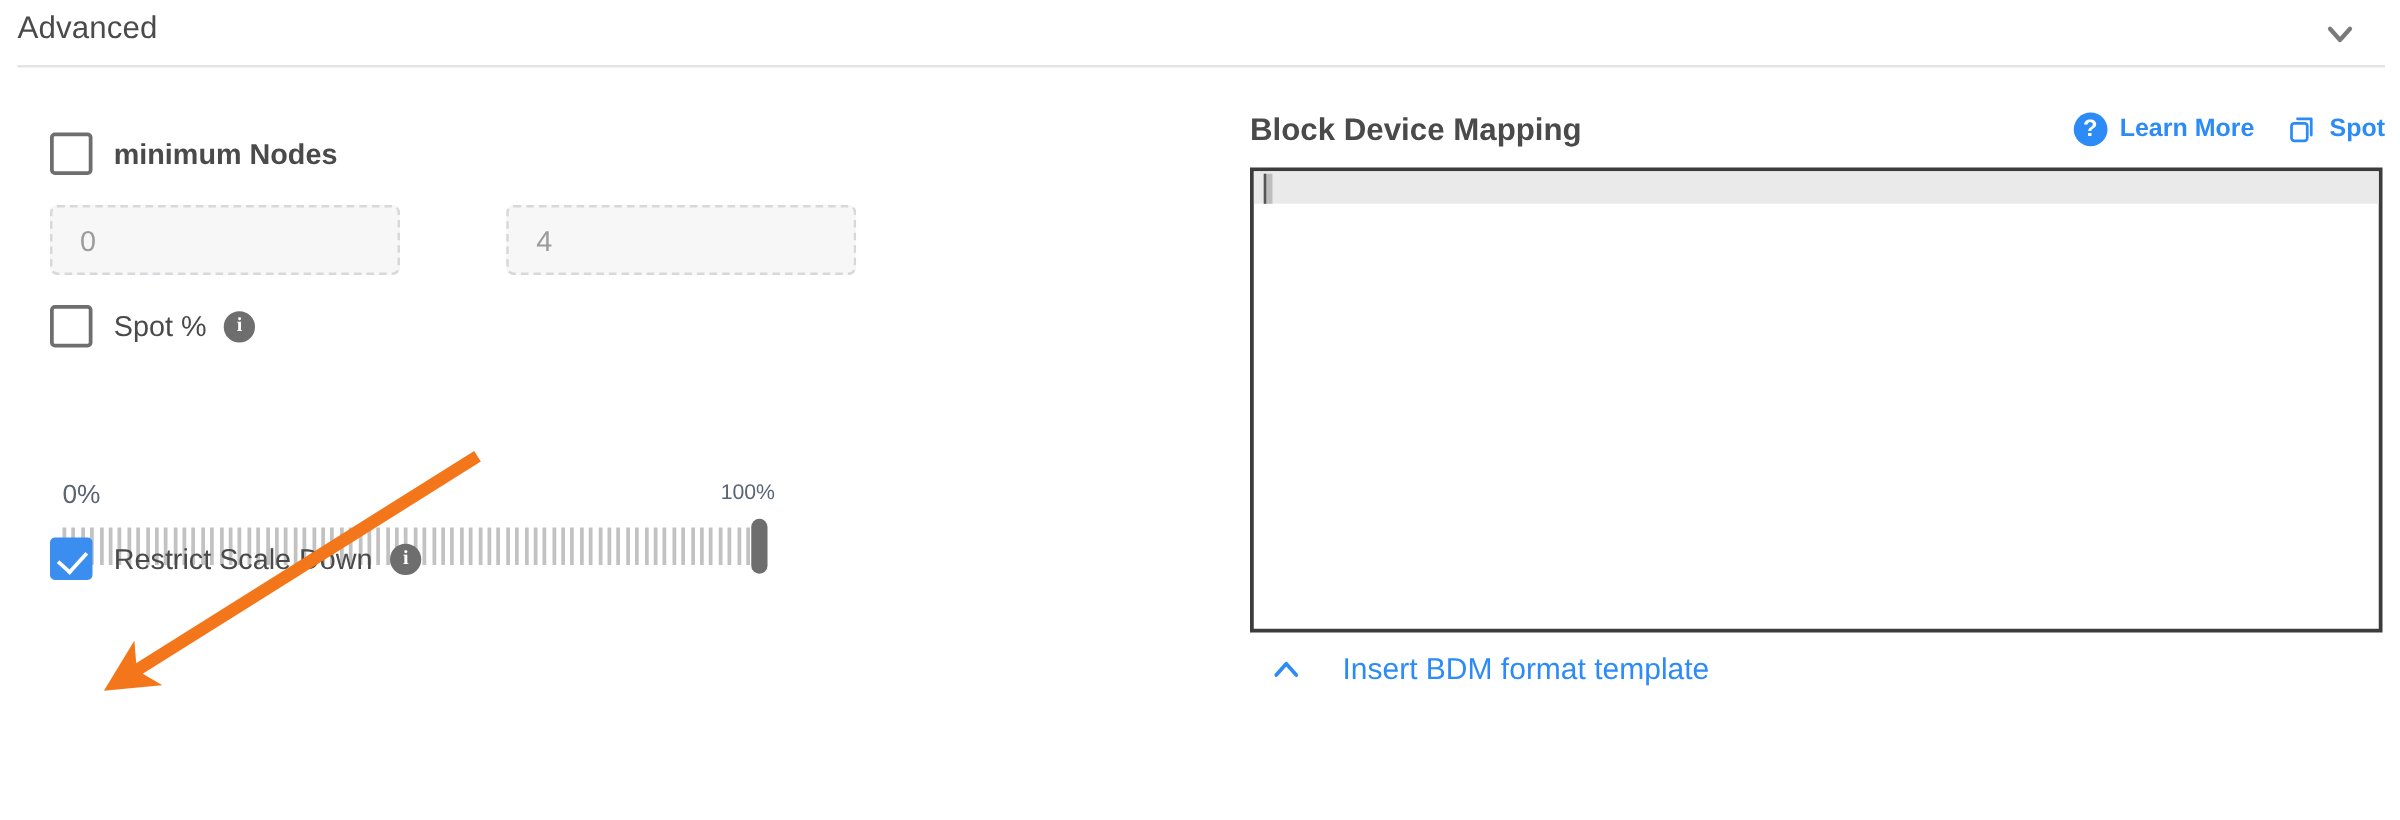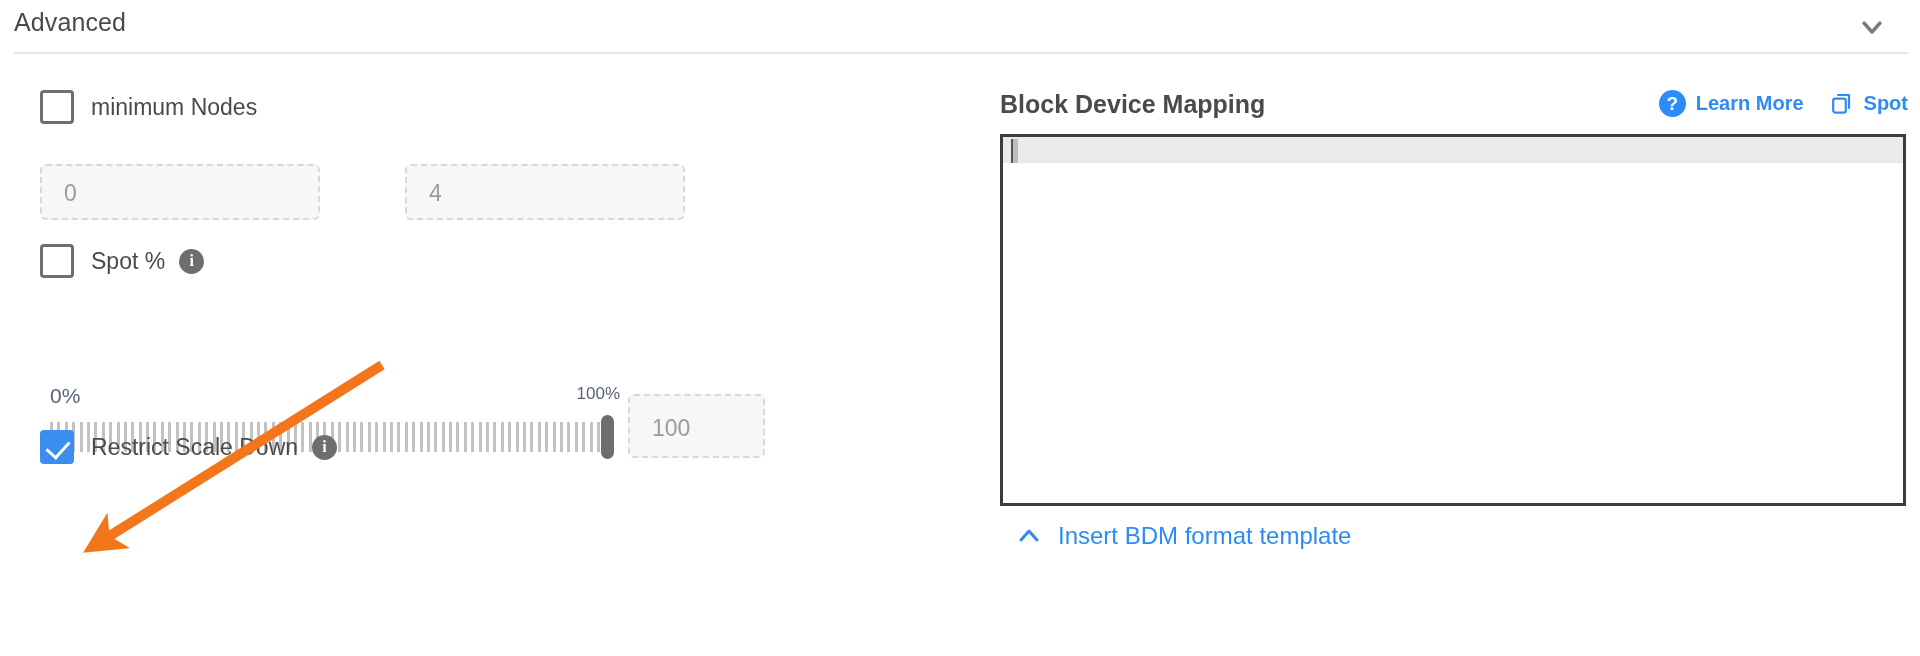--- a/index.html
+++ b/index.html
@@ -128,21 +128,21 @@
     position: absolute; left: 8px; top: 2px; width: 7px; height: 24px;
     background: #bdbdbd;
   }
   .bdm-caret {
     position: absolute; left: 8px; top: 2px; width: 2px; height: 24px;
     background: #555;
   }
 
   .bdm-template-link {
     position: absolute; left: 16px; top: 468px;
-    display: flex; align-items: center; gap: 16px;
+    display: flex; align-items: center; gap: 32px;
     color: #2d8bf7; font-size: 24px; cursor: pointer;
   }
   .up-chevron { width: 26px; height: 26px; }
 </style>
 </head>
 <body>
 
 <div class="page">
 
   <div class="section-header">
@@ -150,21 +150,21 @@
     <div class="collapse-chevron">
       <svg viewBox="0 0 32 32" width="32" height="32" aria-hidden="true">
         <polyline points="8,12 16,21 24,12" fill="none" stroke="#7a7a7a" stroke-width="3.4" stroke-linecap="round" stroke-linejoin="round"></polyline>
       </svg>
     </div>
     <div class="divider"></div>
   </div>
 
   <div class="left-pane">
 
-    <div class="chk-row" style="left:40px; top:36px;">
+    <div class="chk-row" style="left:40px; top:52px;font-weight:bold;">
       <span class="chk-box"></span>
       <span class="chk-label">minimum Nodes</span>
     </div>
     <div class="ghost-input" style="left:40px; top:110px; width:280px; height:56px;">0</div>
 
     <div class="ghost-input" style="left:405px; top:110px; width:280px; height:56px;">4</div>
 
     <div class="chk-row" style="left:40px; top:190px;justify-content:space-between;">
       <span class="chk-box"></span>
       <span class="chk-label">Spot %</span>
@@ -247,21 +247,20 @@
           <span class="tick"></span>
           <span class="tick"></span>
           <span class="tick"></span>
           <span class="tick"></span>
           <span class="tick"></span>
           <span class="tick"></span>
           <span class="tick"></span>
         </div>
       <div class="slider-handle"></div>
     </div>
-    <div class="ghost-input" style="left:628px; top:340px; width:137px; height:64px; line-height:64px;">100</div>
 
     <div class="chk-row" style="left:40px; top:376px;">
       <span class="chk-box checked"></span>
       <span class="chk-label">Restrict Scale Down</span>
       <span class="info-icon">i</span>
     </div>
   </div>
 
   <div class="annot-arrow">
     <svg viewBox="0 0 340 205" width="340" height="205" aria-hidden="true">

